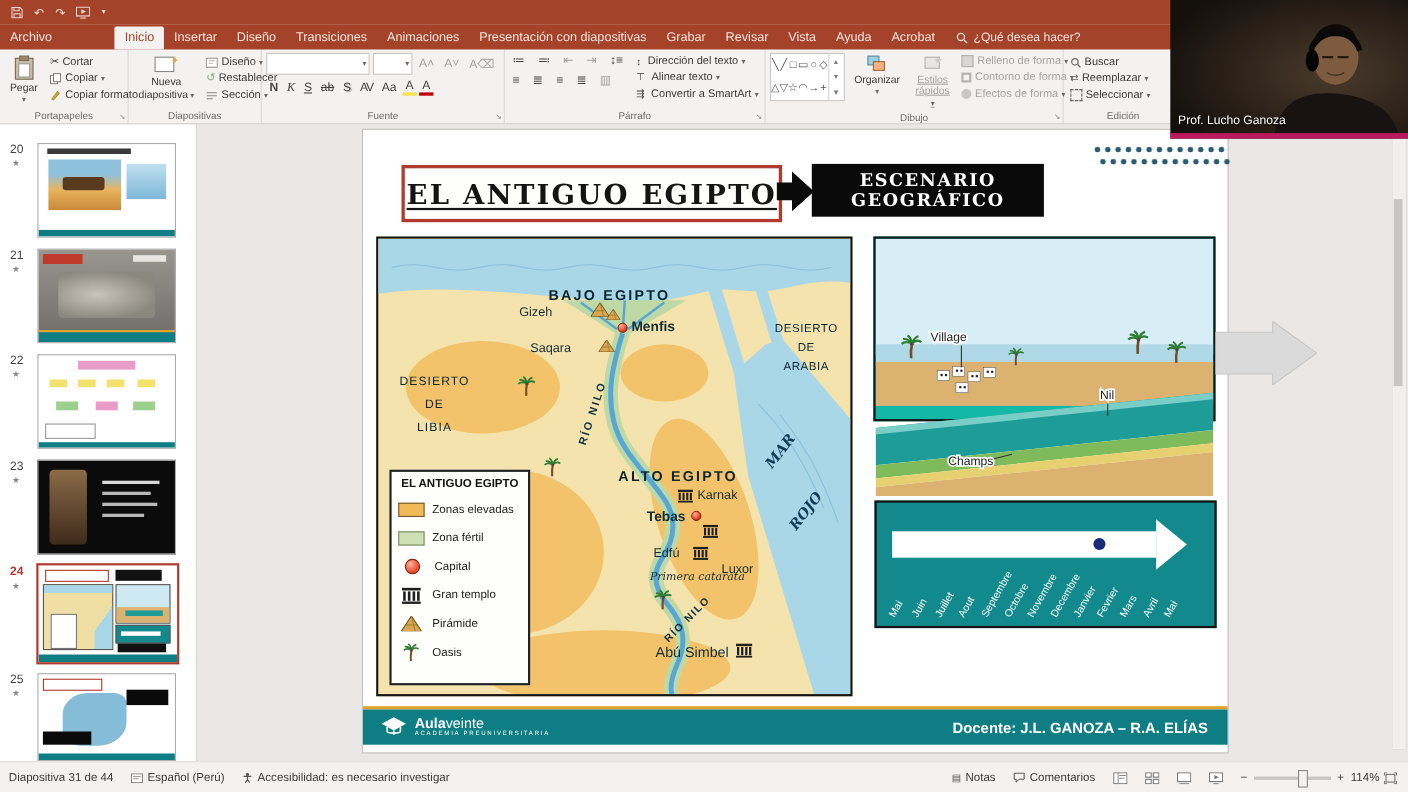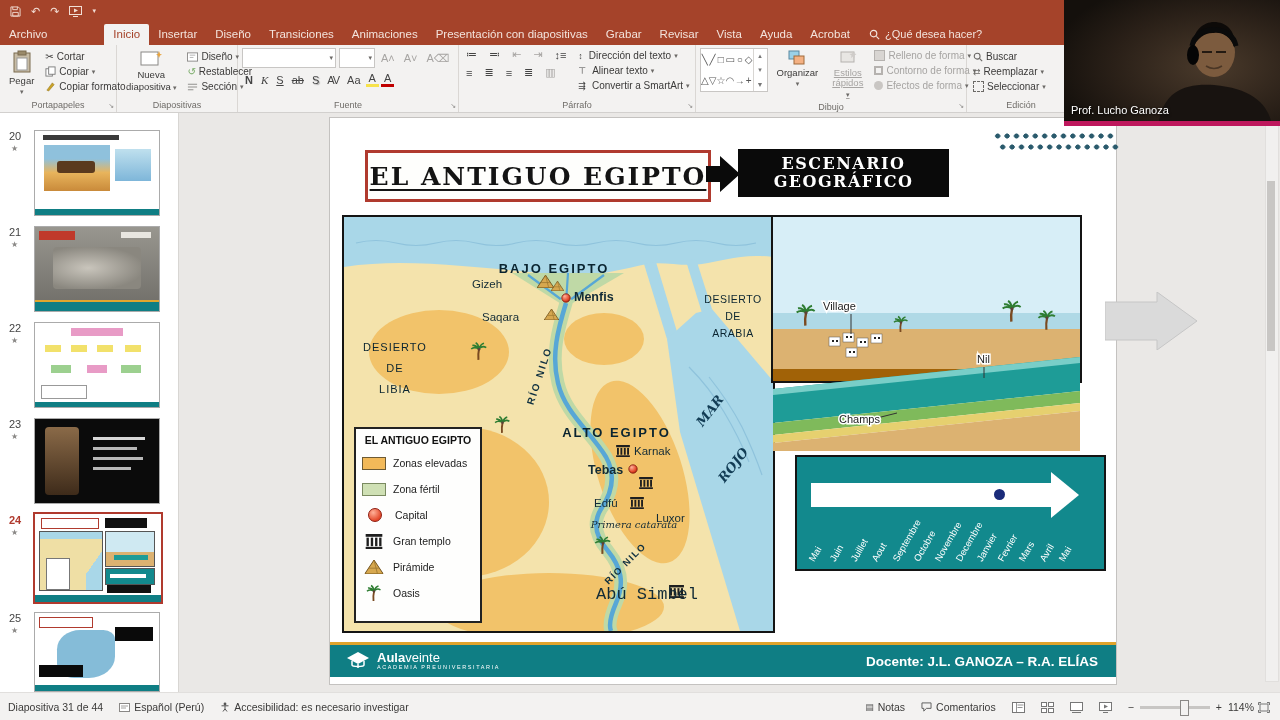--- a/index.html
+++ b/index.html
@@ -522,21 +522,21 @@
         </div>
         <span class="lbl rot" style="left:186px;top:182px;transform:rotate(-72deg);font-size:10px;font-weight:bold;letter-spacing:2px;color:#0F3040;">RÍO NILO</span>
         <span class="lbl" style="left:190px;top:208px;width:165px;text-align:center;font-weight:bold;font-size:13px;letter-spacing:2px;color:#0A2430;">ALTO EGIPTO</span>
         <span class="lbl" style="left:290px;top:228px;font-size:11.5px;">Karnak</span>
         <span class="lbl" style="left:244px;top:246px;font-weight:bold;font-size:12.5px;">Tebas</span>
         <span class="lbl" style="left:312px;top:259px;font-size:11.5px;margin-top:36px;">Luxor</span>
         <span class="lbl" style="left:250px;top:280px;font-size:11.5px;">Edfú</span>
         <span class="lbl serif" style="left:228px;top:302px;width:124px;text-align:center;font-style:italic;font-size:10px;">Primera catarata</span>
         <span class="lbl rot serif" style="left:355px;top:200px;transform:rotate(-52deg);font-style:italic;font-weight:bold;font-size:13px;color:#123C55;">MAR</span>
         <span class="lbl rot serif" style="left:377px;top:256px;transform:rotate(-52deg);font-style:italic;font-weight:bold;font-size:13px;color:#123C55;">ROJO</span>
-        <span class="lbl" style="left:252px;top:368px;font-size:17px;font-family:Liberation Mono, monospace;">Abú Simbel</span>
+        <span class="lbl" style="left:252px;top:368px;font-size:13px;">Abú Simbel</span>
         <span class="lbl rot" style="left:262px;top:360px;transform:rotate(-45deg);font-size:9.5px;font-weight:bold;letter-spacing:1.5px;color:#0F3040;">RÍO NILO</span>
 
         <div id="legend">
           <div class="ltitle">EL ANTIGUO EGIPTO</div>
           <div class="lrow">
               <span class="sw" style="background:#F2B959;"></span>
               <span>Zonas elevadas</span>
             </div>
           <div class="lrow">
               <span class="sw" style="background:#CFE0B4;border-color:#7a8a60;"></span>
@@ -560,21 +560,21 @@
             </div>
           <div class="lrow">
               <svg width="18" height="18" viewBox="0 0 16 18" style="margin:0 3px;">
                 <use href="#palm" width="16" height="18"></use>
               </svg>
               <span>Oasis</span>
             </div>
         </div>
       </div>
 
-      <div class="panelbox" style="left:441px;top:97px;width:311px;height:168px;background:#a16207;">
+      <div class="panelbox" style="left:464px;top:97px;width:311px;height:168px;background:#14b8a6;">
         <svg width="307" height="234" viewBox="0 0 307 234" style="position:absolute;left:0;top:0;">
           <rect width="307" height="105" fill="#D7EEF7"></rect>
           <rect y="96" width="307" height="20" fill="#AFD9E6"></rect>
           <rect y="112" width="307" height="40" fill="#DCB271"></rect>
           <polygon points="0,172 307,140 307,174 0,206" fill="#1E9C97"></polygon>
           <polygon points="0,172 307,140 307,146 0,178" fill="#79CEC8"></polygon>
           <polygon points="0,206 307,174 307,186 0,218" fill="#7FBA5B"></polygon>
           <polygon points="0,218 307,186 307,194 0,226" fill="#E6D06F"></polygon>
           <polygon points="0,226 307,194 307,234 0,234" fill="#DCB271"></polygon>
           <g stroke="#555" stroke-width="0.5">

